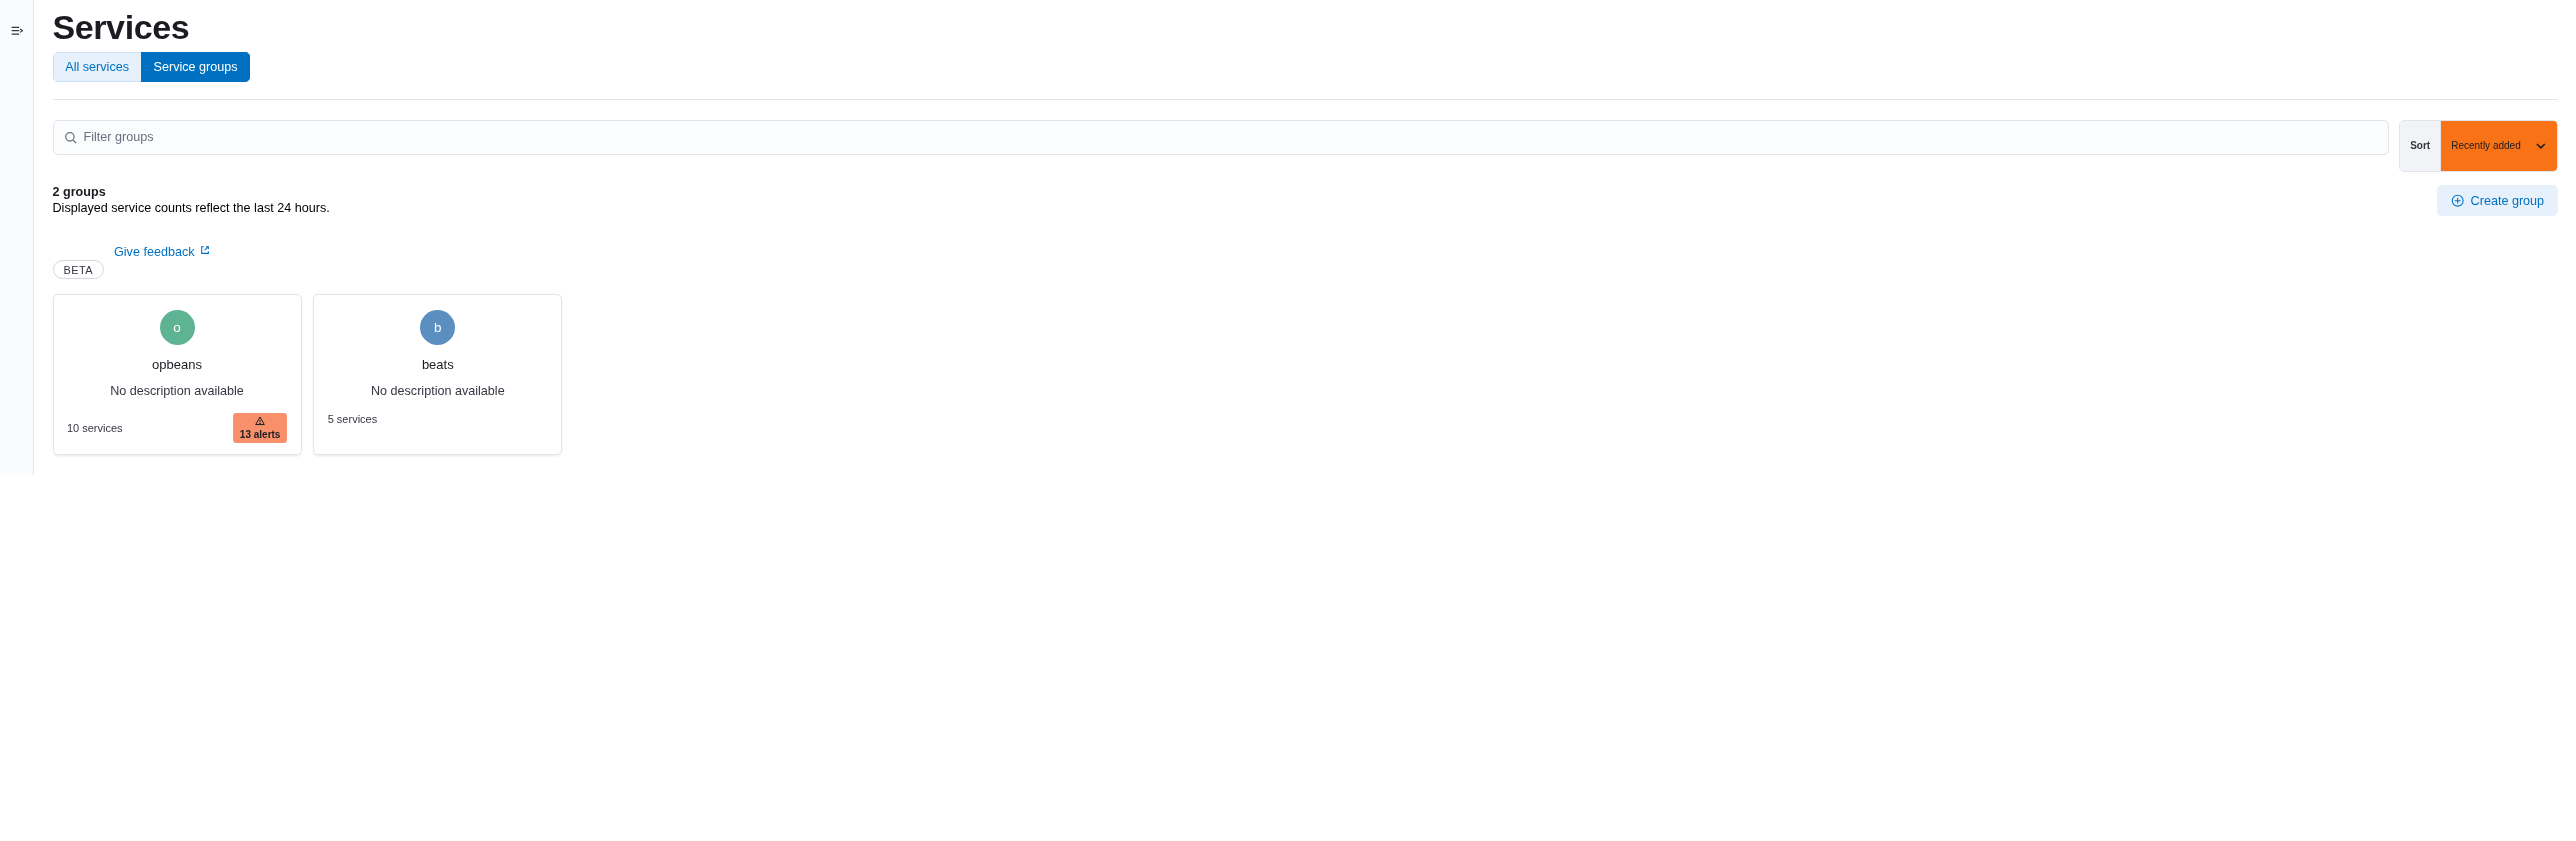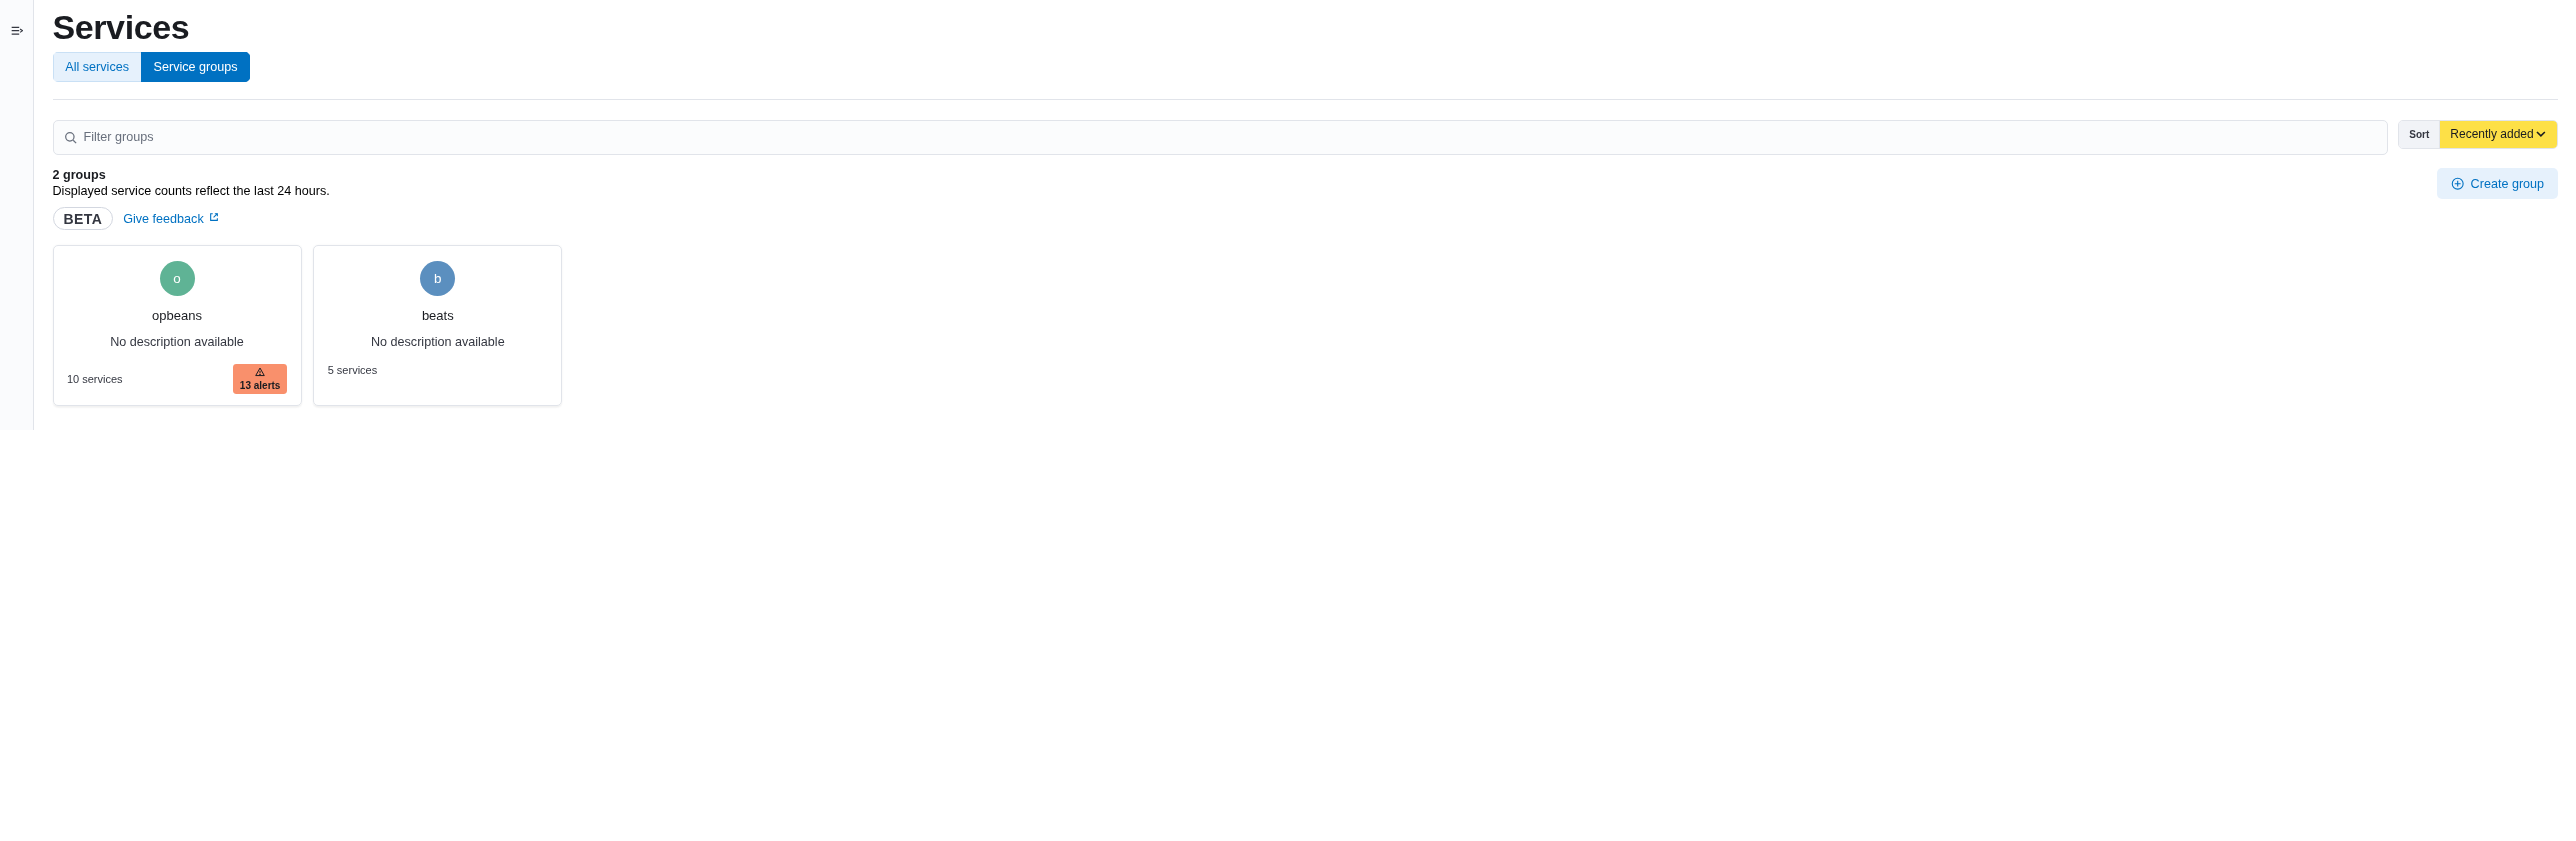--- a/index.html
+++ b/index.html
@@ -85,39 +85,39 @@
       flex: 1;
       background: transparent;
       color: #343741;
     }
     .filter-input::placeholder { color: #69707d; }
     .sort-wrap {
       display: flex;
       border: 0.8px solid #e1e4ea;
       border-radius: 5px;
       overflow: hidden;
-      height: 29px;
+      height: 52px;
     }
     .sort-label {
       background: #f1f3f7;
       padding: 0 10px;
       font-size: 10px;
       font-weight: 600;
       display: flex;
       align-items: center;
       border-right: 0.8px solid #e1e4ea;
       color: #343741;
     }
     .sort-value {
       padding: 0 10px;
       display: flex;
       align-items: center;
-      gap: 1px;
-      font-size: 12px;
-      background: #fde047;
+      gap: 14px;
+      font-size: 10px;
+      background: #f97316;
       cursor: pointer;
     }
     .info-row {
       display: flex;
       justify-content: space-between;
       align-items: flex-start;
       margin-bottom: 8.4px;
     }
     .info-text .count { font-weight: 700; font-size: 12.6px; }
     .info-text .hint { color: #000000; font-size: 12.6px; margin-top: 1.7px; }
@@ -137,24 +137,25 @@
     .feedback-row {
       display: flex;
       align-items: center;
       gap: 10px;
       margin-bottom: 15px;
     }
     .beta-badge {
       border: 0.8px solid #d3d7e0;
       border-radius: 11.8px;
       padding: 2.5px 10px;
-      font-size: 14px;
-      font-weight: 700;
+      font-size: 11px;
+      font-weight: 400;
       letter-spacing: 0.4px;
       color: #343741;
+      margin-top: 36px;
     }
     .feedback-link {
       color: #0071c2;
       font-size: 12.6px;
       text-decoration: none;
       display: inline-flex;
       align-items: flex-start;
       gap: 5px;
       cursor: pointer;
     }

